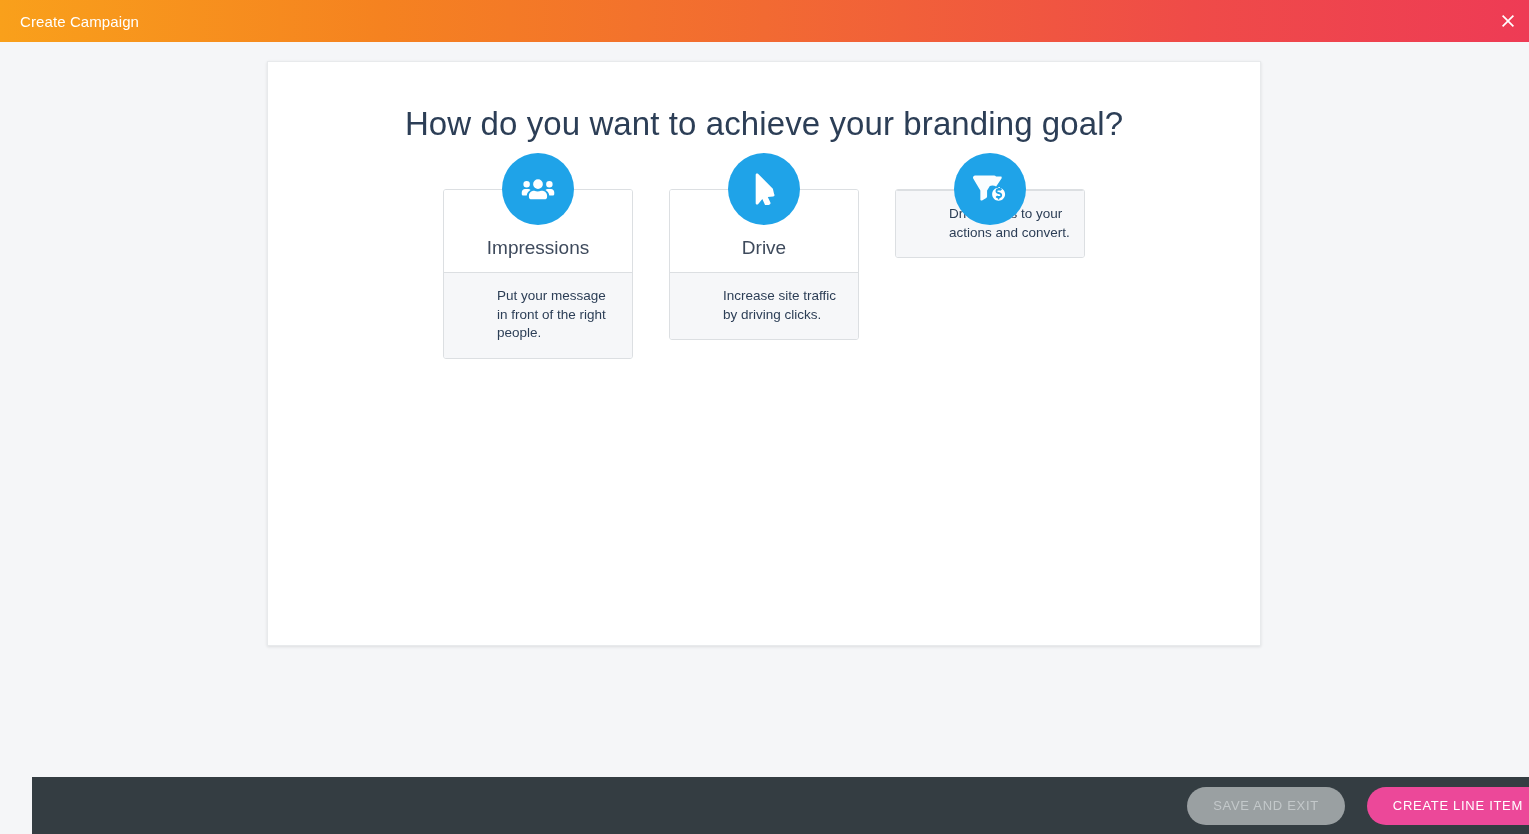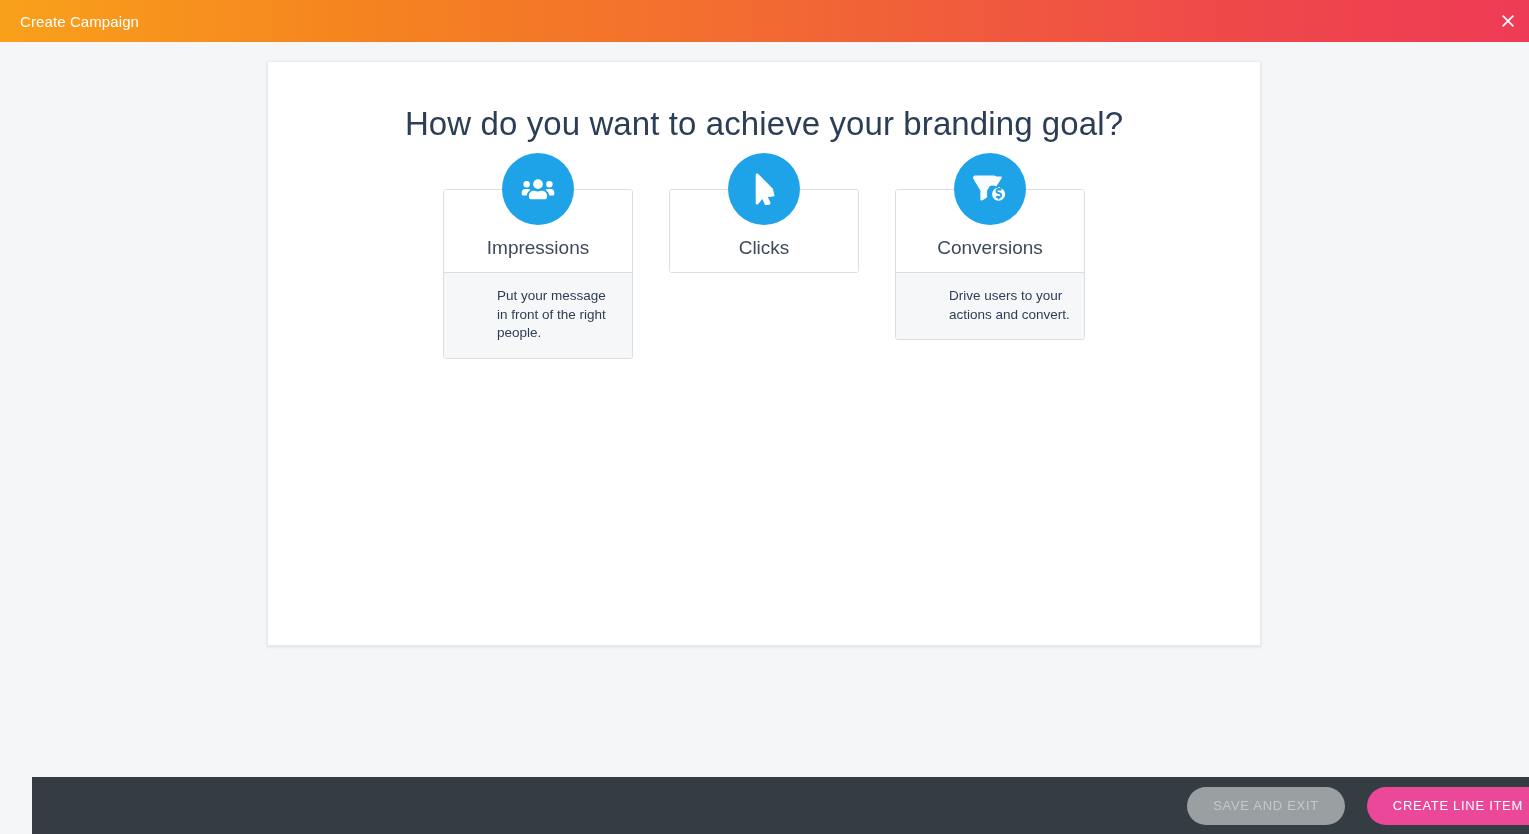--- a/index.html
+++ b/index.html
@@ -216,37 +216,37 @@
     </div>
 
     <div class="goal-card">
       <div class="goal-card-icon">
         <svg width="26" height="32" viewBox="0 0 320 512" aria-hidden="true">
           <path fill="#ffffff" d="M302.2 251.8 64.5 12.9C50.6-1 27 7.7 27 27.4v457.2c0 20.5 24.9 28.6 37.8 13.4l68.8-80.8 43.2 95.2c5.4 11.9 19.5 17.2 31.4 11.8l42.3-19.2c11.9-5.4 17.2-19.5 11.8-31.4l-41.5-91.4 86.8-5.9c19.7-1.3 27.9-25.6 13.6-39.5z"></path>
         </svg>
       </div>
       <div class="goal-card-body">
         <div class="goal-card-top">
-          <div class="goal-card-title">Clicks</div>
+          <div class="goal-card-title">Drive</div>
+        </div>
+        <div class="goal-card-bottom">
+          <div class="goal-card-desc">Increase site traffic by driving clicks.</div>
         </div>
       </div>
     </div>
 
     <div class="goal-card">
       <div class="goal-card-icon">
         <svg width="34" height="30" viewBox="0 0 640 512" aria-hidden="true">
           <path fill="#ffffff" d="M433.5 19.5C425.6 7.4 412.2 0 397.7 0H42.3C27.8 0 14.4 7.4 6.5 19.5c-7.9 12.1-8.9 27.4-2.7 40.5l131.6 219.1c2.1 3.5 3.2 7.5 3.2 11.6v162.1c0 16.1 17.4 26.2 31.4 18.2l79.9-45.6c9.3-5.3 15.1-15.3 15.1-26.1V290.7c0-4.1 1.1-8.1 3.2-11.6l49-81.6c14.5-5.9 30.3-9.2 46.9-9.2 26.8 0 51.7 8.4 72.1 22.7l-.3-.4 100.4-150.6c6.2-13.1 5.2-28.4-2.8-40.5z" opacity="0.98"></path>
           <circle cx="482" cy="354" r="142" fill="#1fa3e8"></circle>
           <path fill="#ffffff" d="M482 232c-67.3 0-122 54.7-122 122s54.7 122 122 122 122-54.7 122-122-54.7-122-122-122zm17.6 193.8v15.9c0 5.3-4.3 9.6-9.6 9.6h-16.2c-5.3 0-9.6-4.3-9.6-9.6v-16.1c-11.4-.6-22.4-4.6-31.6-11.5-4.7-3.5-5-10.6-.7-14.6l17.8-16.4c3.3-3 8.1-3.2 12-.9 4 2.3 8.4 3.6 13 3.6h28.5c6.6 0 12-6 12-13.4 0-6-3.7-11.3-8.9-12.9l-45.6-13.7c-21.4-6.4-36.4-27-36.4-50.2 0-28.3 21.8-51.3 48.8-52.2v-15.9c0-5.3 4.3-9.6 9.6-9.6h16.2c5.3 0 9.6 4.3 9.6 9.6v16.1c11.4.6 22.4 4.6 31.6 11.5 4.7 3.5 5 10.6.7 14.6l-17.8 16.4c-3.3 3-8.1 3.2-12 .9-4-2.3-8.4-3.6-13-3.6h-28.5c-6.6 0-12 6-12 13.4 0 6 3.7 11.3 8.9 12.9l45.6 13.7c21.4 6.4 36.4 27 36.4 50.2 0 28.4-21.8 51.4-48.8 52.3z"></path>
         </svg>
       </div>
       <div class="goal-card-body">
-        <div class="goal-card-top">
-          <div class="goal-card-title">Conversions</div>
-        </div>
         <div class="goal-card-bottom">
           <div class="goal-card-desc">Drive users to your actions and convert.</div>
         </div>
       </div>
     </div>
 
   </div>
 </div>
 
 <div id="footer">

